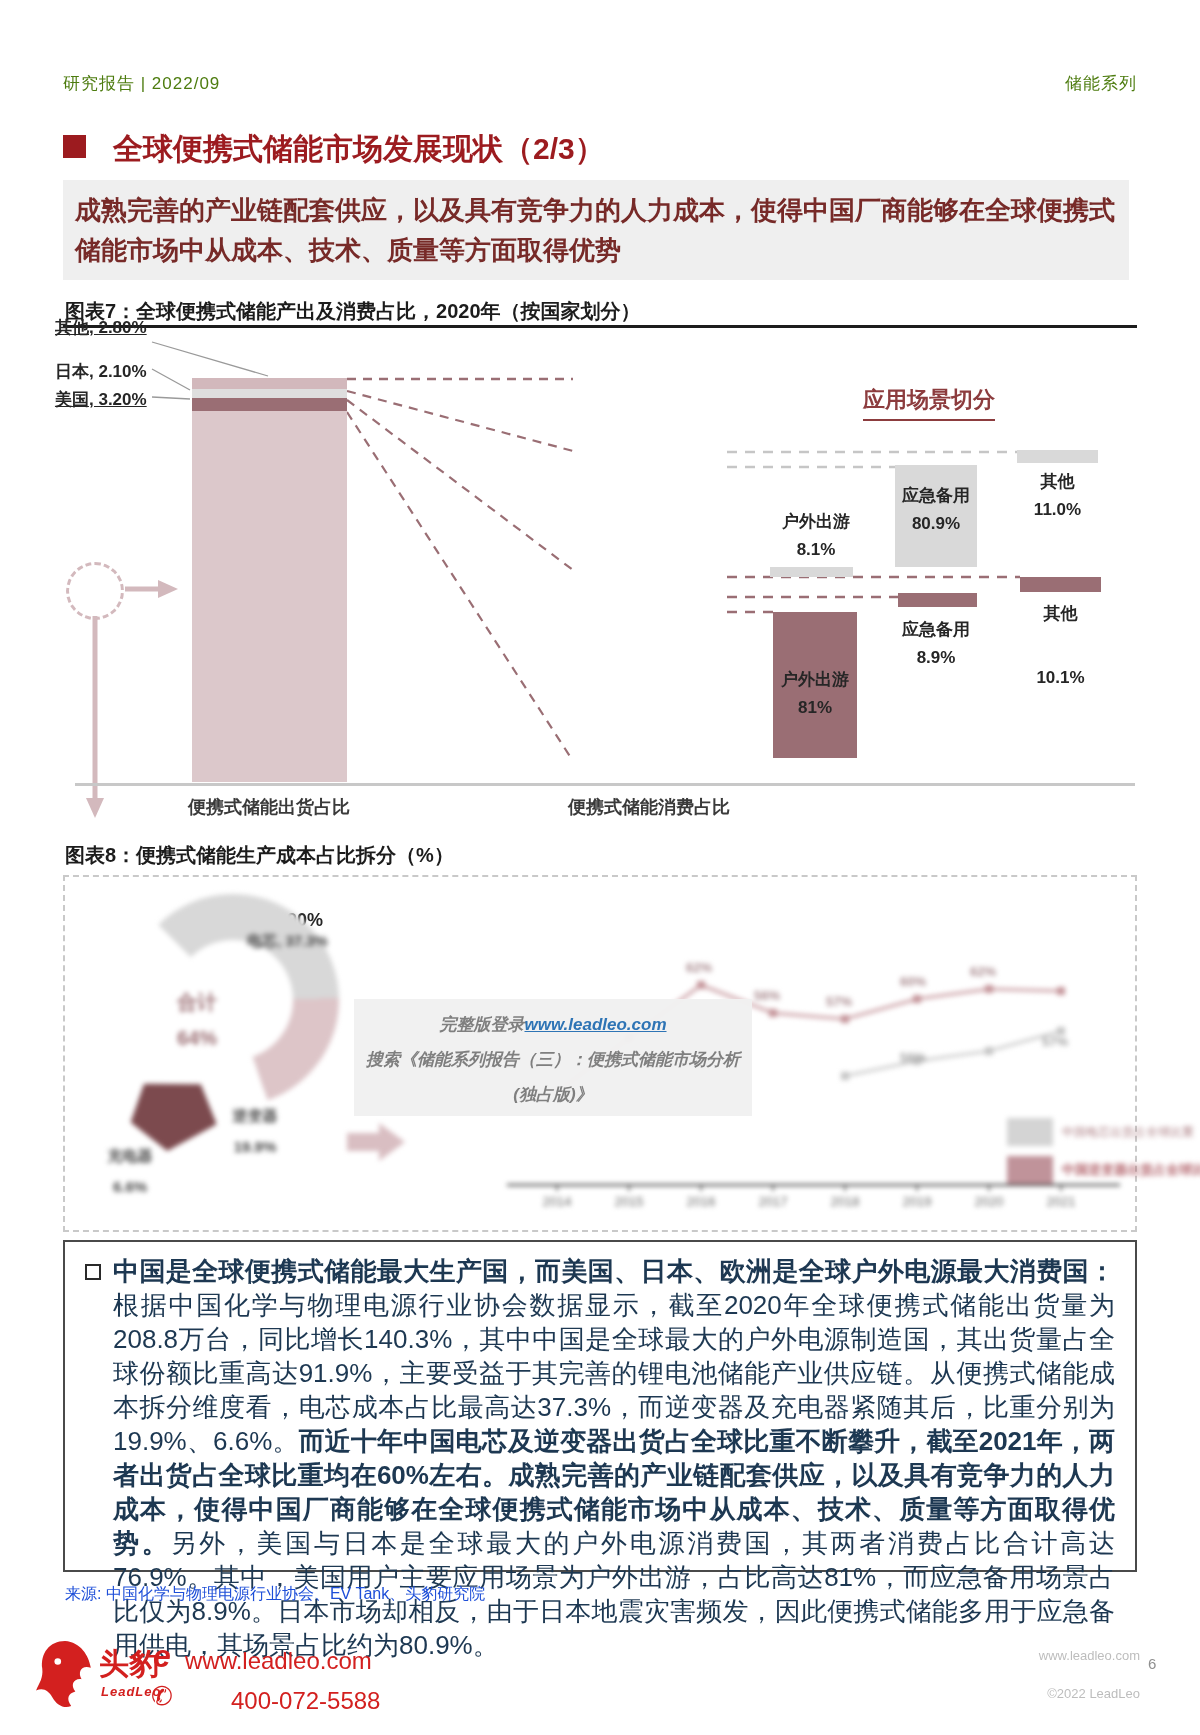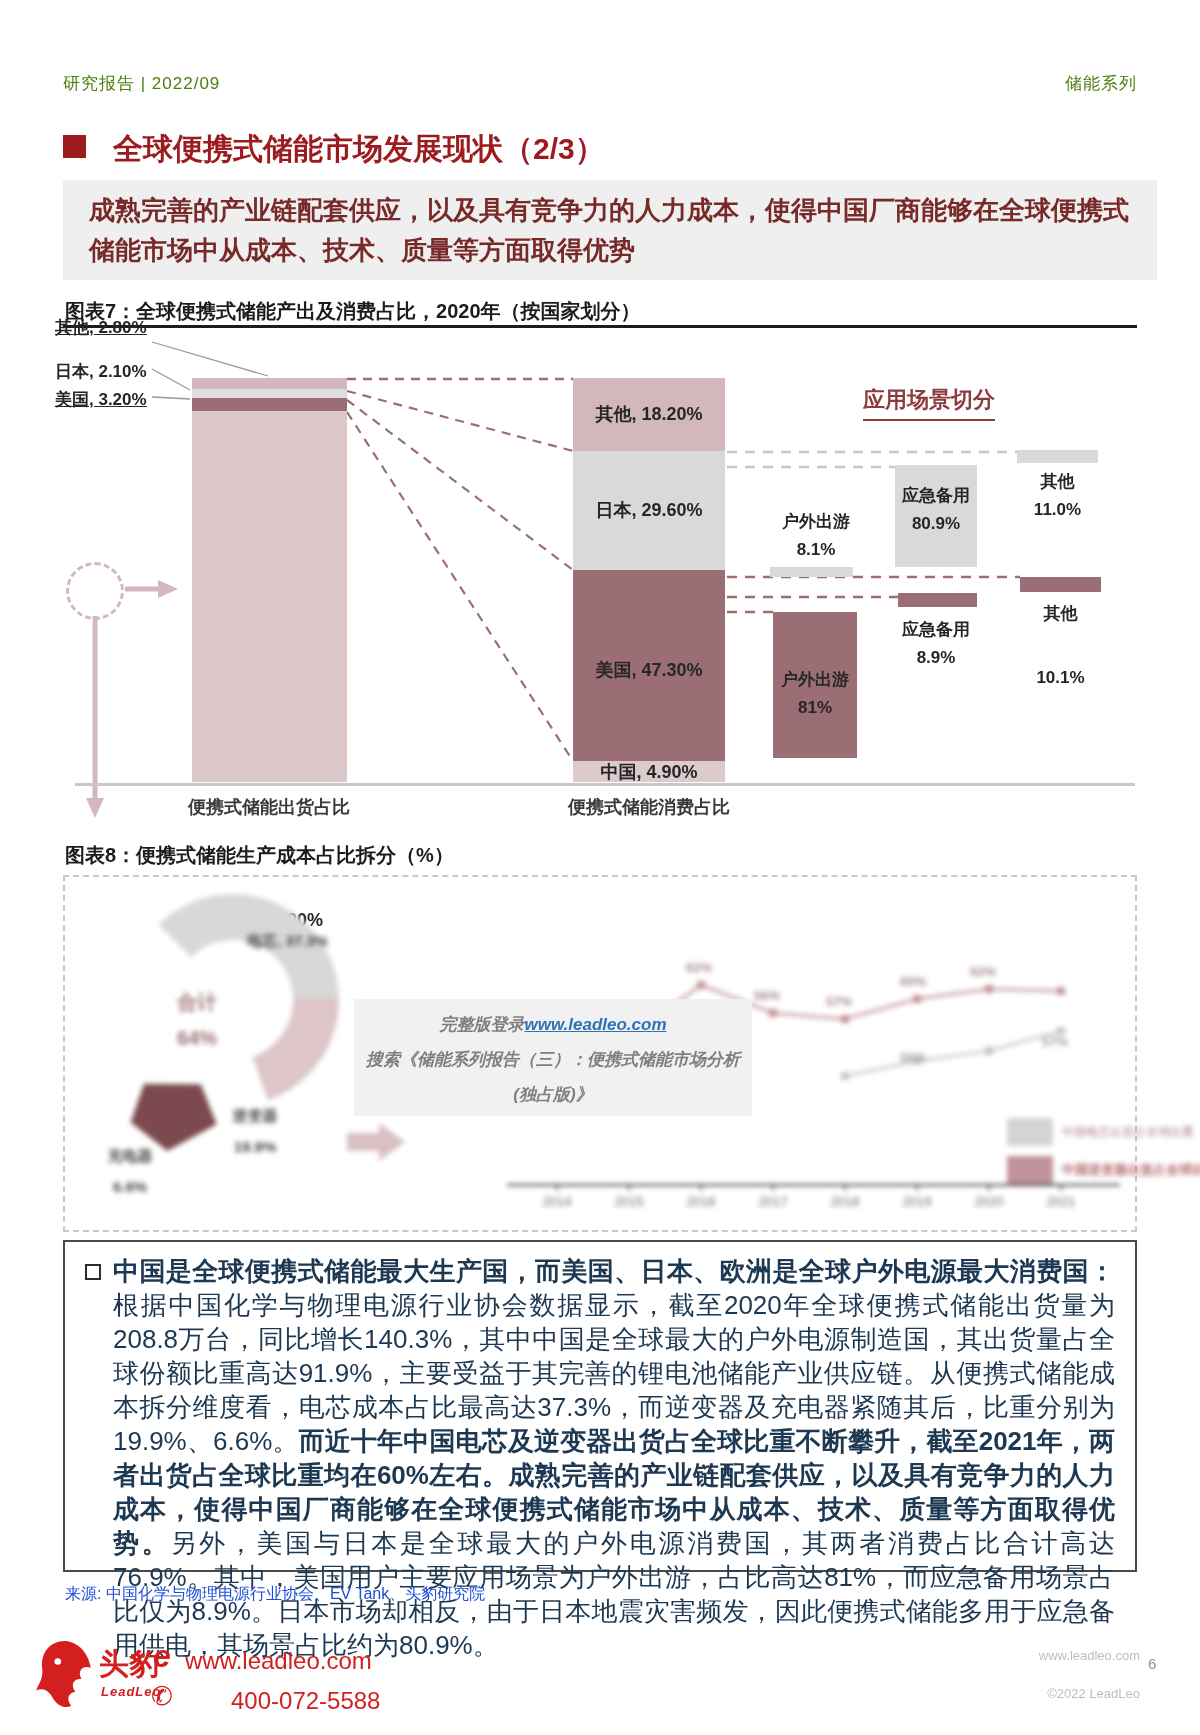--- a/index.html
+++ b/index.html
@@ -2,21 +2,21 @@
 <html><head>
 <meta charset="utf-8">
 <style>
   html,body{margin:0;padding:0;background:#fff;}
   body{font-family:"Liberation Sans","DejaVu Sans",sans-serif;}
   .page{position:relative;width:1200px;height:1735px;background:#fff;overflow:hidden;}
   .a{position:absolute;}
   .hdr{font-size:17px;color:#4d7c0f;letter-spacing:1px;}
   .title{font-size:30px;font-weight:bold;color:#9c1b1f;}
   .tsq{width:23px;height:23px;background:#9c1b1f;}
-  .graybox{background:#efefef;color:#772a28;font-weight:bold;font-size:26px;line-height:40px;padding:10px 26px;}
+  .graybox{background:#efefef;color:#772a28;font-weight:bold;font-size:26px;line-height:40px;padding:10px 12px;}
   .cap{font-size:20px;font-weight:bold;color:#1c1c1c;}
   .capline{height:3px;background:#1c1c1c;}
   .seg{position:absolute;left:0;right:0;}
   .blab{font-weight:bold;font-size:17px;color:#262626;white-space:nowrap;}
   .clab{position:absolute;left:0;right:0;text-align:center;font-weight:bold;font-size:18px;color:#262626;}
   .axlab{font-weight:bold;font-size:18px;color:#3a3a3a;text-align:center;}
   .sctitle{font-size:22px;font-weight:bold;color:#8c3c3e;border-bottom:2px solid #8c3c3e;padding-bottom:4px;}
   .scbar-g{background:#d9d9d9;}
   .scbar-m{background:#9a6e74;}
   .sclab{position:absolute;text-align:center;font-weight:bold;font-size:17px;color:#262626;white-space:nowrap;}
@@ -87,30 +87,20 @@
       <div class="seg" style="top:0;height:11px;background:#d2b8bc;"></div>
       <div class="seg" style="top:11px;height:9px;background:#dedede;"></div>
       <div class="seg" style="top:20px;height:13px;background:#9a6e74;"></div>
       <div class="seg" style="top:33px;height:371px;background:#dcc8cb;"></div>
       <div class="clab" style="top:530px;">中国, 91.90%</div>
     </div>
     <div class="a blab" style="left:55px;top:316px;text-decoration:underline;">其他, 2.80%</div>
     <div class="a blab" style="left:55px;top:360px;">日本, 2.10%</div>
     <div class="a blab" style="left:55px;top:388px;text-decoration:underline;">美国, 3.20%</div>
 
-    <div class="a" style="left:573px;top:378px;width:152px;height:404px;">
-      <div class="seg" style="top:0;height:73px;background:#d2b8bc;"></div>
-      <div class="seg" style="top:73px;height:119px;background:#d9d9d9;"></div>
-      <div class="seg" style="top:192px;height:191px;background:#9a6e74;"></div>
-      <div class="seg" style="top:383px;height:21px;background:#dccacd;"></div>
-      <div class="clab" style="top:24px;">其他, 18.20%</div>
-      <div class="clab" style="top:120px;">日本, 29.60%</div>
-      <div class="clab" style="top:280px;">美国, 47.30%</div>
-      <div class="clab" style="top:382px;">中国, 4.90%</div>
-    </div>
 
     <div class="a sctitle" style="left:863px;top:385px;">应用场景切分</div>
 
     <div class="sclab" style="left:770px;top:510px;width:92px;">户外出游</div>
     <div class="sclab" style="left:770px;top:540px;width:92px;">8.1%</div>
     <div class="a scbar-g" style="left:770px;top:567px;width:83px;height:10px;"></div>
     <div class="a scbar-g" style="left:895px;top:465px;width:82px;height:102px;"></div>
     <div class="sclab" style="left:880px;top:484px;width:112px;">应急备用</div>
     <div class="sclab" style="left:880px;top:514px;width:112px;">80.9%</div>
     <div class="a scbar-g" style="left:1017px;top:450px;width:81px;height:13px;"></div>

